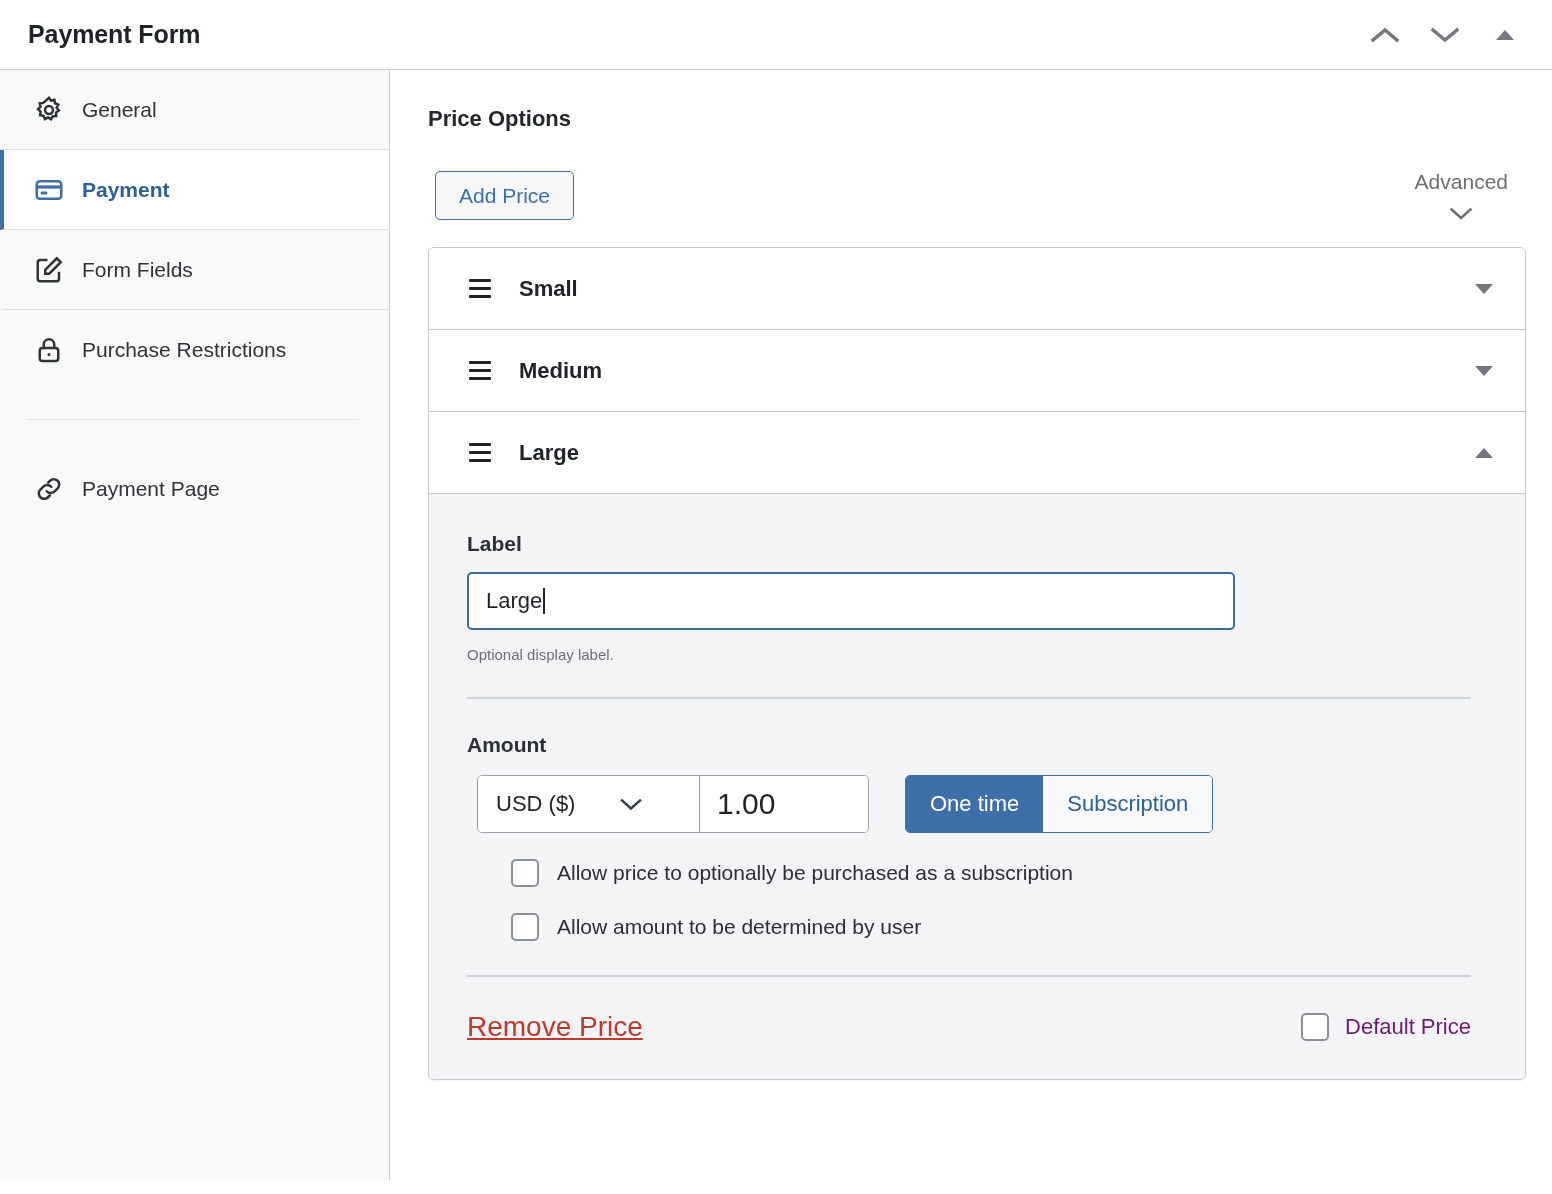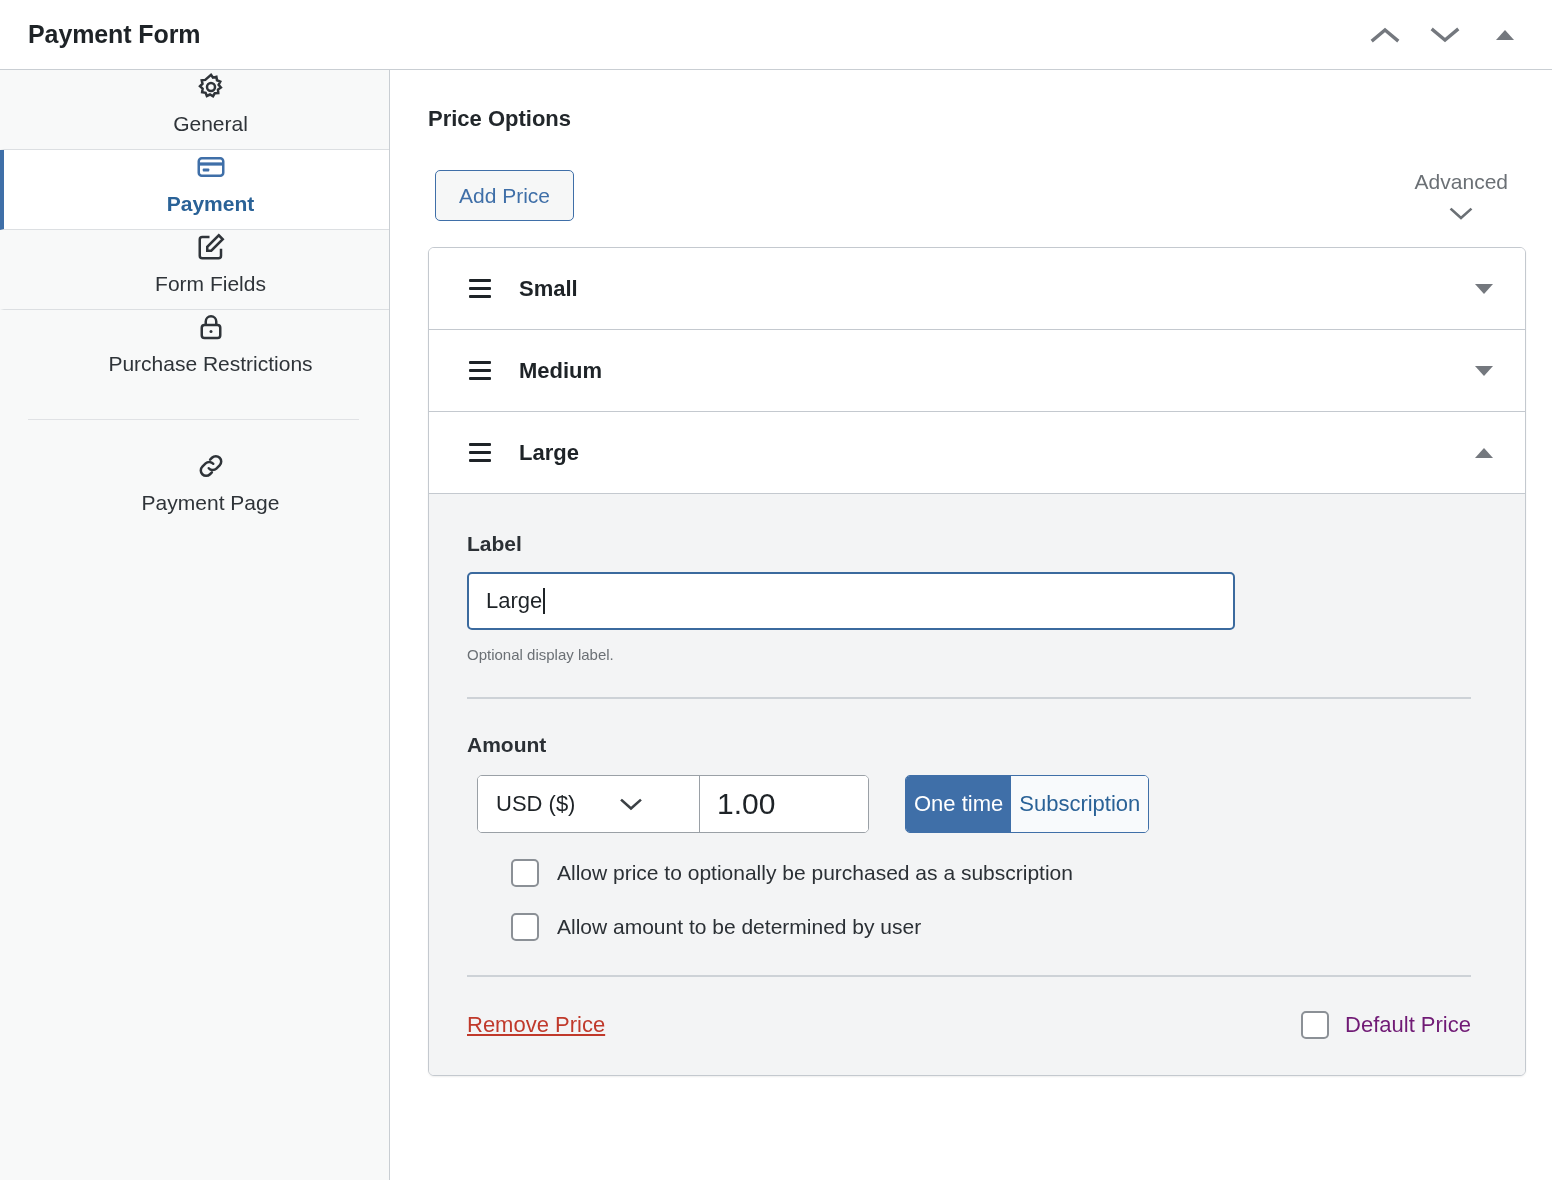--- a/index.html
+++ b/index.html
@@ -57,31 +57,30 @@
     width: 390px;
     flex: 0 0 390px;
     background: #f8f9f9;
     border-right: 1px solid #c9ced3;
     padding-top: 0;
     position: relative;
   }
   .side-item {
     display: flex;
     align-items: center;
-    gap: 8px;
+    gap: 16px;
     height: 80px;
     padding-left: 28px;
     font-size: 21px;
     color: #2f3439;
     cursor: pointer;
     border-bottom: 1px solid #dcdfe2;
     border-left: 4px solid transparent;
     background: #f8f9f9;
     position: relative;
-    flex-direction: column;
   }
   .side-item .side-icon {
     width: 34px; height: 34px;
     display: flex; align-items: center; justify-content: center;
     flex: 0 0 34px;
   }
   .side-item.active {
     background: #ffffff;
     color: #2a6297;
     font-weight: bold;
@@ -103,20 +102,21 @@
     overflow: hidden;
   }
   .section-title {
     font-size: 22px;
     font-weight: bold;
     color: #22272b;
     margin: 0 0 38px 0;
   }
   .toolbar-row {
     display: flex;
+    align-items: center;
     margin-bottom: 26px;
     padding-left: 7px;
   }
   .add-price-btn {
     border: 1px solid #3f6fa8;
     border-radius: 5px;
     background: #f6f7f7;
     color: #3f6fa8;
     font-size: 21px;
     padding: 13px 23px;
@@ -276,21 +276,21 @@
   }
   .seg-toggle {
     display: flex;
     border-radius: 5px;
     overflow: hidden;
     height: 58px;
     border: 1px solid #3f6fa8;
   }
   .seg-btn {
     font-size: 22px;
-    padding: 0 8px;
+    padding: 0 24px;
     display: flex;
     align-items: center;
     cursor: pointer;
     background: #f8fafc;
     color: #2a6297;
     font-family: "Liberation Sans", sans-serif;
     border: none;
   }
   .seg-btn.active {
     background: #3f6fa8;
@@ -314,21 +314,21 @@
   .check-label {
     font-size: 21px;
     color: #2b3035;
   }
   .panel-footer {
     display: flex;
     align-items: center;
     margin-top: 6px;
   }
   .remove-link {
-    font-size: 22px;
+    font-size: 28px;
     color: #c0392b;
     text-decoration: underline;
     cursor: pointer;
   }
   .default-price {
     margin-left: auto;
     display: flex;
     align-items: center;
     gap: 16px;
     cursor: pointer;

